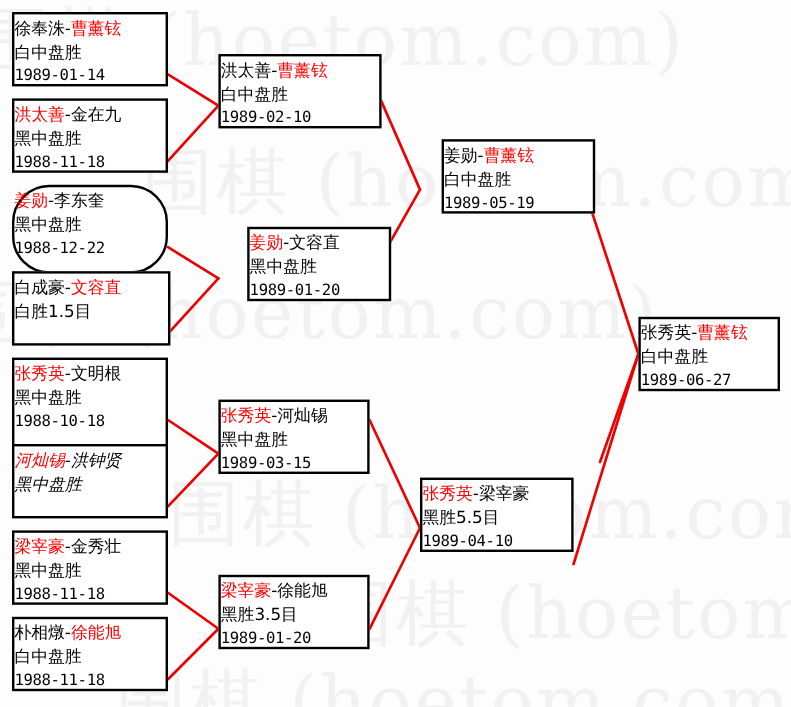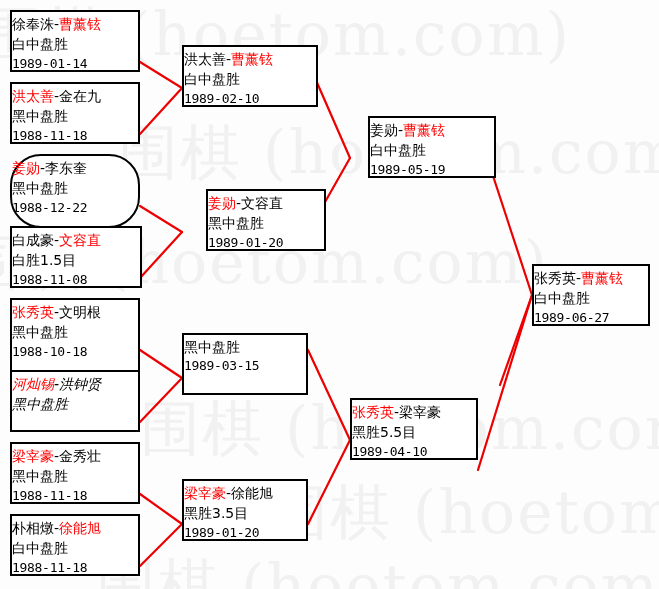--- a/index.html
+++ b/index.html
@@ -146,21 +146,20 @@
 
   <div class="match-box" style="left:10px;  top:154px; width:130px; height:74px;border-radius:31px;">
     <div class="mb-players"><span class="p-red">姜勋</span><span class="dash">-</span><span class="p-black">李东奎</span></div>
     <div class="mb-result">黑中盘胜</div>
     <div class="mb-date">1988-12-22</div>
   </div>
 
   <div class="match-box" style="left:10px;  top:226px; width:132px; height:62px;">
     <div class="mb-players"><span class="p-black">白成豪</span><span class="dash">-</span><span class="p-red">文容直</span></div>
     <div class="mb-result">白胜1.5目</div>
-    <div class="mb-date">1988-11-08</div>
   </div>
 
   <div class="match-box" style="left:10px;  top:298px; width:130px; height:78px;">
     <div class="mb-players"><span class="p-red">张秀英</span><span class="dash">-</span><span class="p-black">文明根</span></div>
     <div class="mb-result">黑中盘胜</div>
     <div class="mb-date">1988-10-18</div>
   </div>
 
   <div class="match-box" style="left:10px;  top:370px; width:130px; height:62px;font-style:italic;">
     <div class="mb-players"><span class="p-red">河灿锡</span><span class="dash">-</span><span class="p-black">洪钟贤</span></div>
@@ -185,20 +184,21 @@
     <div class="mb-date">1989-02-10</div>
   </div>
 
   <div class="match-box" style="left:182px; top:189px; width:120px; height:62px;margin-left:24px;">
     <div class="mb-players"><span class="p-red">姜勋</span><span class="dash">-</span><span class="p-black">文容直</span></div>
     <div class="mb-result">黑中盘胜</div>
     <div class="mb-date">1989-01-20</div>
   </div>
 
   <div class="match-box" style="left:182px; top:333px; width:126px; height:62px;">
+    <div class="mb-players"><span class="p-red">张秀英</span><span class="dash">-</span><span class="p-black">河灿锡</span></div>
     <div class="mb-result">黑中盘胜</div>
     <div class="mb-date">1989-03-15</div>
   </div>
 
   <div class="match-box" style="left:182px; top:479px; width:126px; height:62px;">
     <div class="mb-players"><span class="p-red">梁宰豪</span><span class="dash">-</span><span class="p-black">徐能旭</span></div>
     <div class="mb-result">黑胜3.5目</div>
     <div class="mb-date">1989-01-20</div>
   </div>
 

